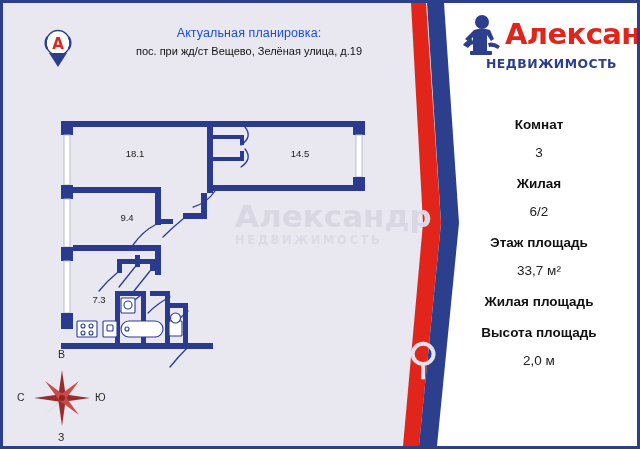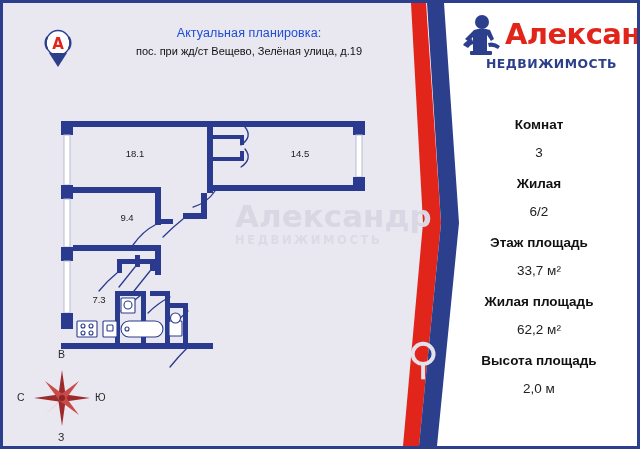--- a/index.html
+++ b/index.html
@@ -111,21 +111,20 @@
   </div>
 
   <div class="info">
     <div class="k">Комнат</div>
     <div class="v">3</div>
     <div class="k">Жилая</div>
     <div class="v">6/2</div>
     <div class="k">Этаж площадь</div>
     <div class="v">33,7 м²</div>
     <div class="k">Жилая площадь</div>
-    <div class="v">62,2 м²</div>
     <div class="k">Высота площадь</div>
     <div class="v">2,0 м</div>
   </div>
 
   <div class="wm">
     <div class="w1">Александр</div>
     <div class="w2">НЕДВИЖИМОСТЬ</div>
   </div>
 
   <div class="plan">

